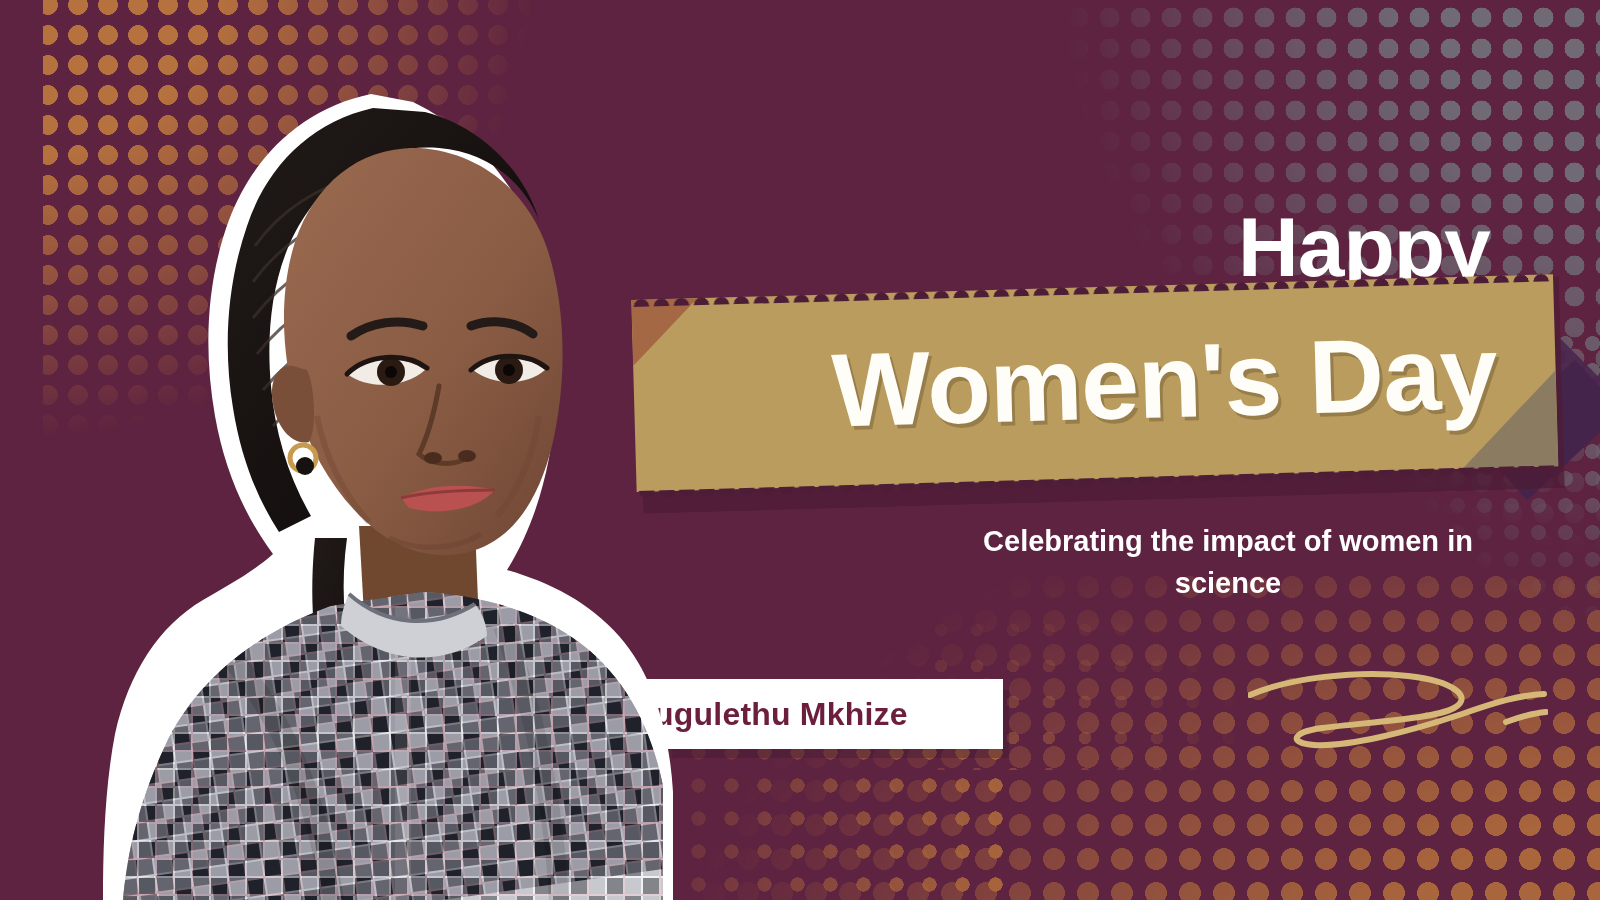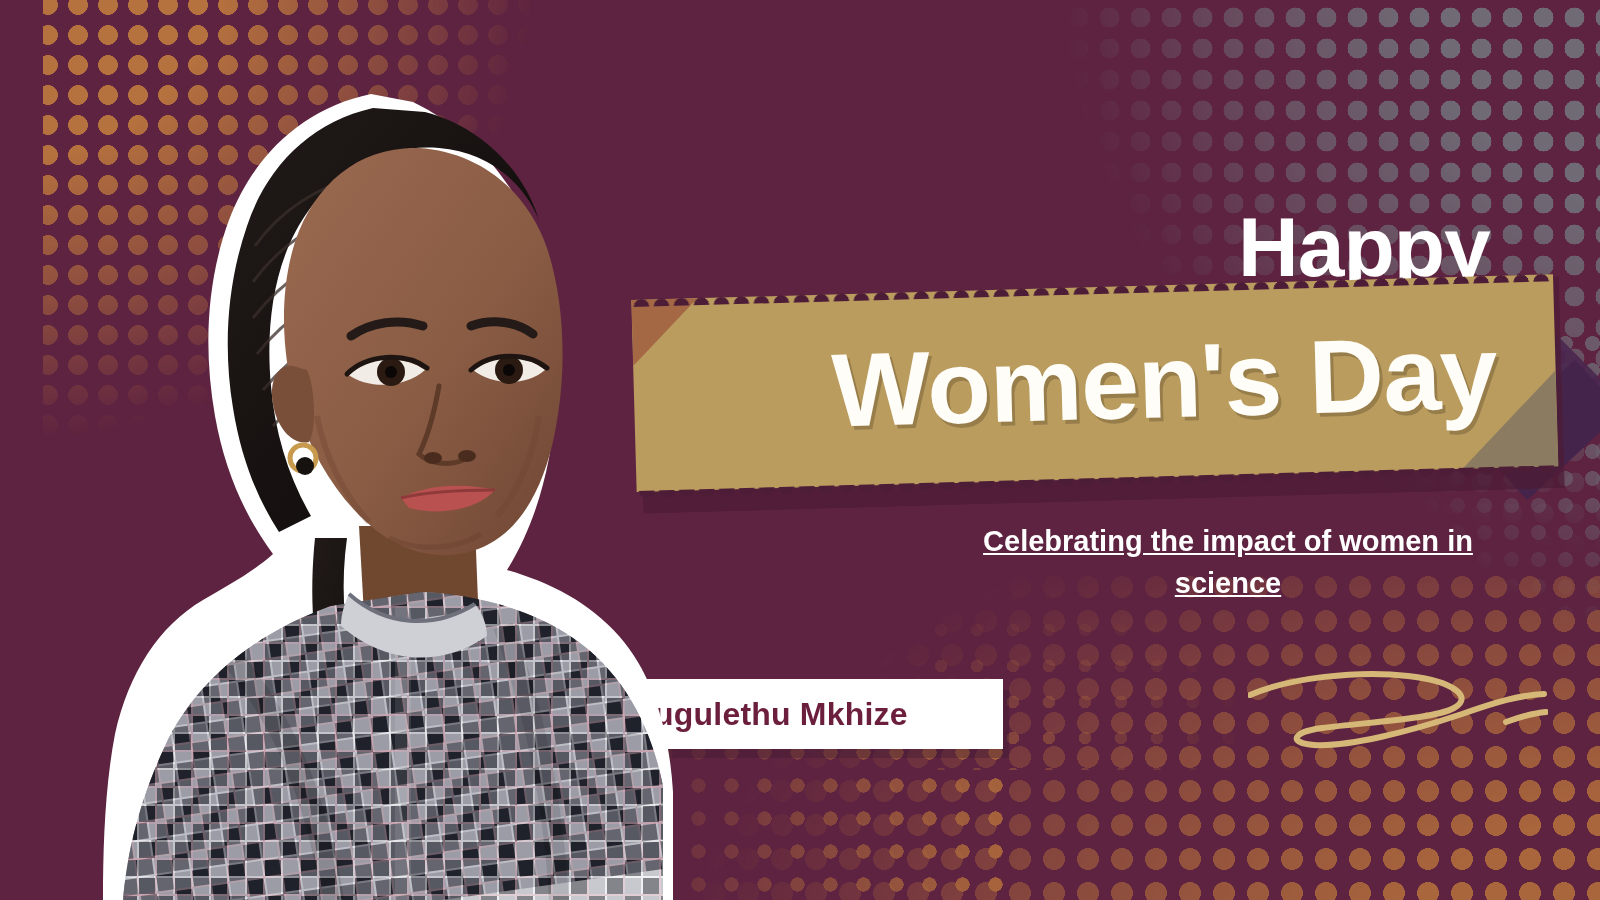--- a/index.html
+++ b/index.html
@@ -161,21 +161,20 @@
   
   #subtitle{
     position:absolute;
     left:890px; top:520px;
     width:590px;
     color:#ffffff;
     font-size:29px;
     font-weight:bold;
     line-height:1.45;
     text-align:center;
-    text-decoration:underline;
   }
 
   
   #flourish{
     position:absolute;
     left:1205px; top:650px;
     width:300px; height:110px;
   }
 
   

